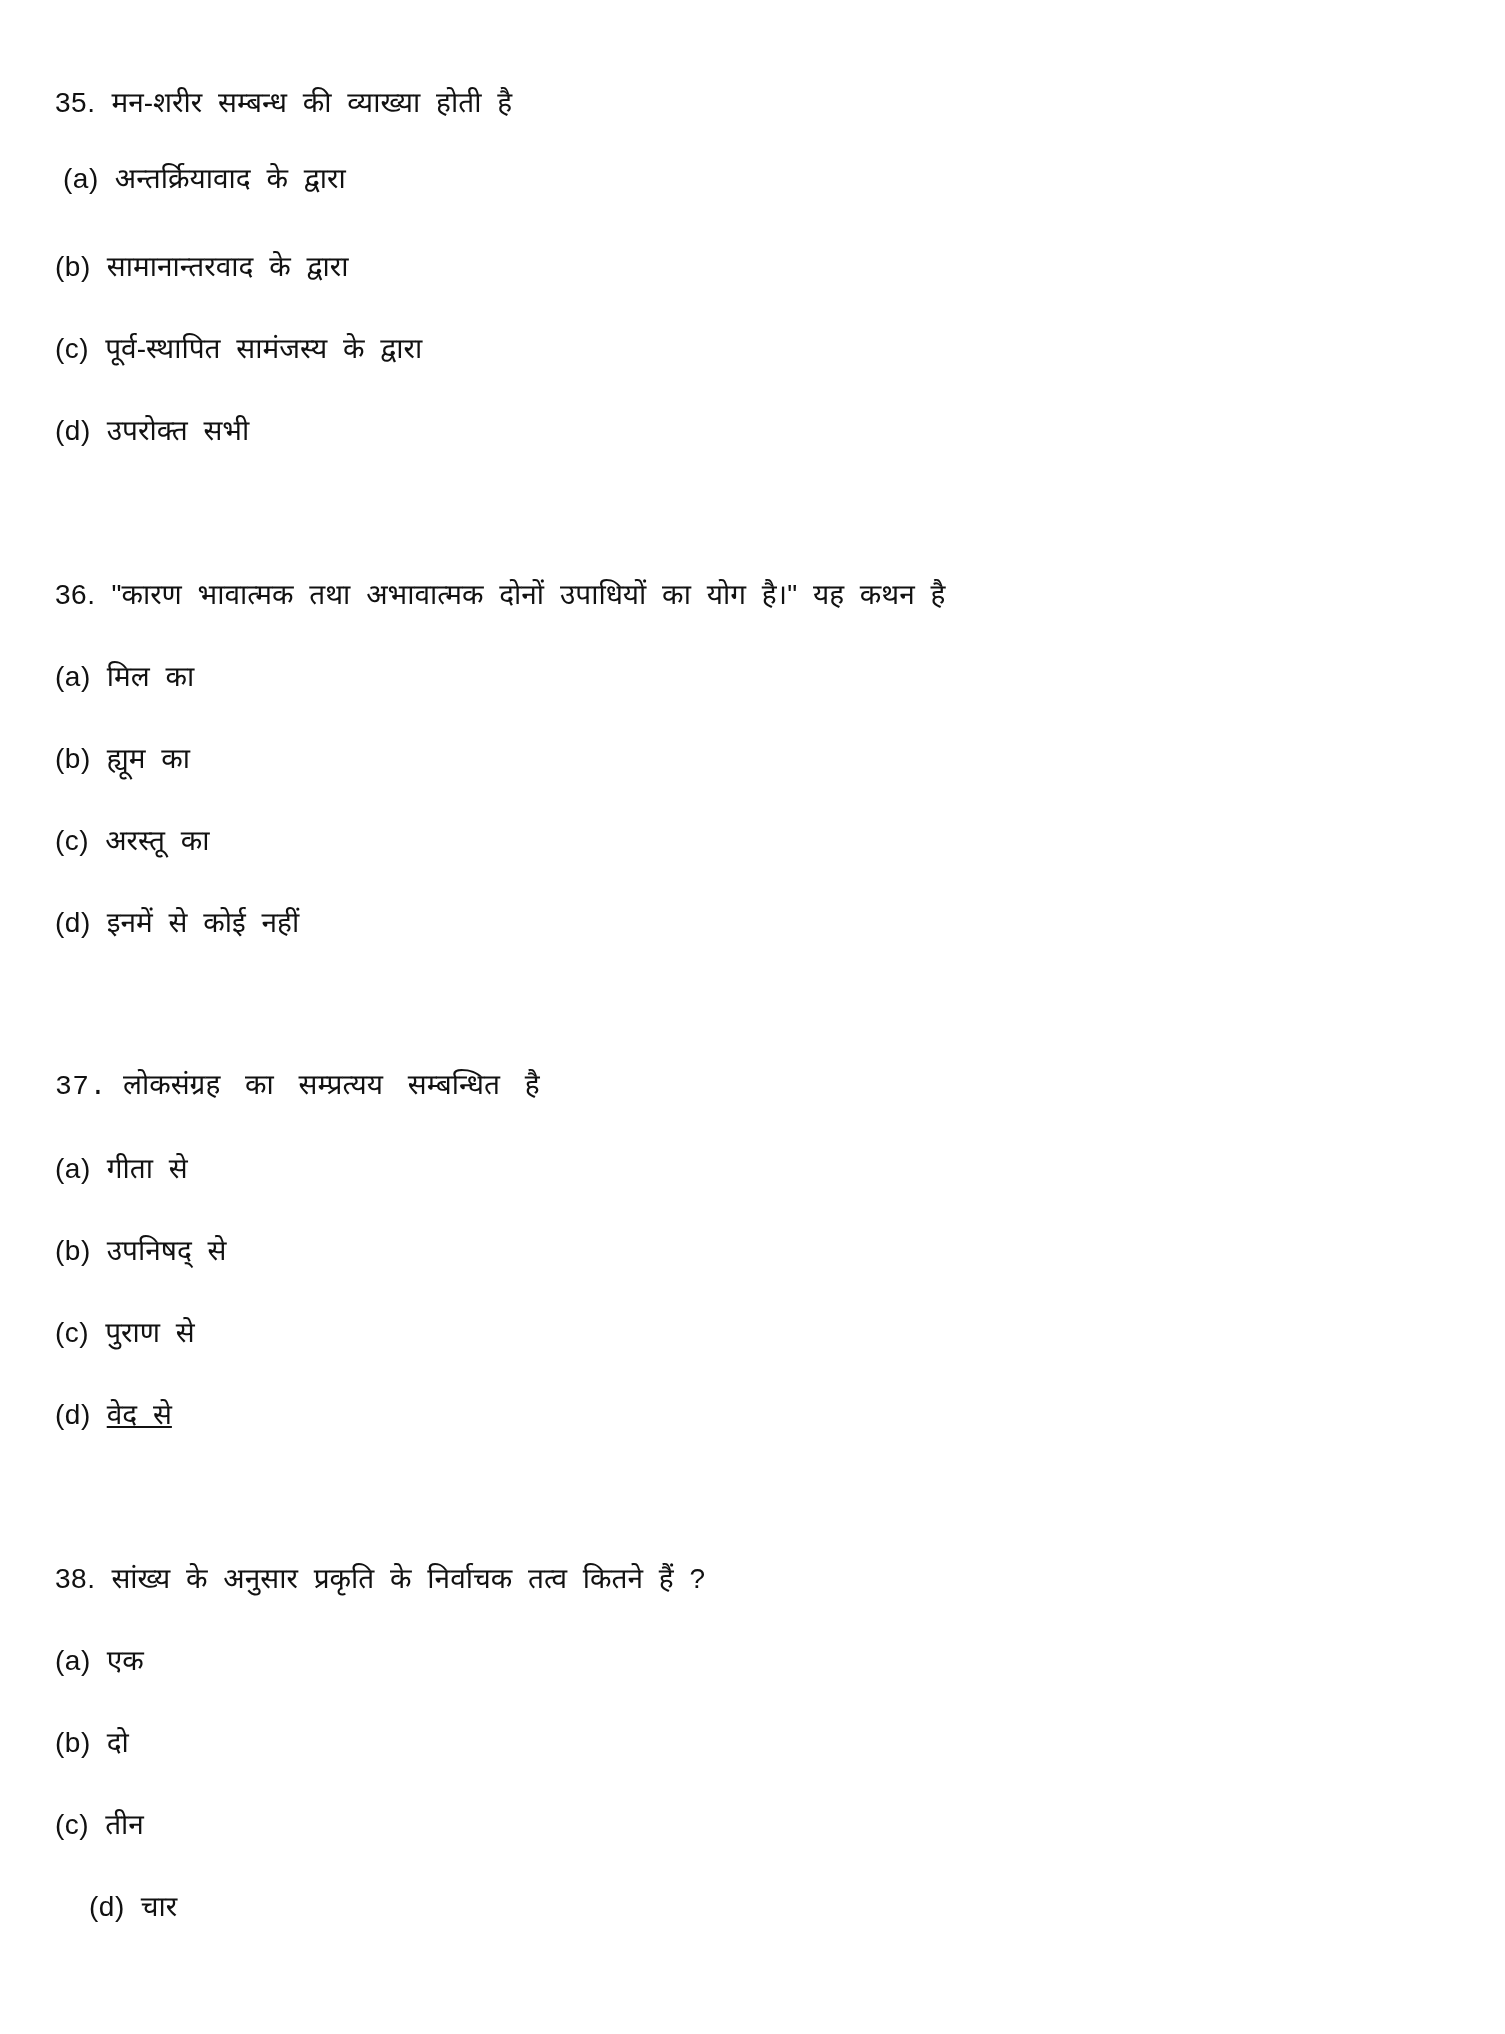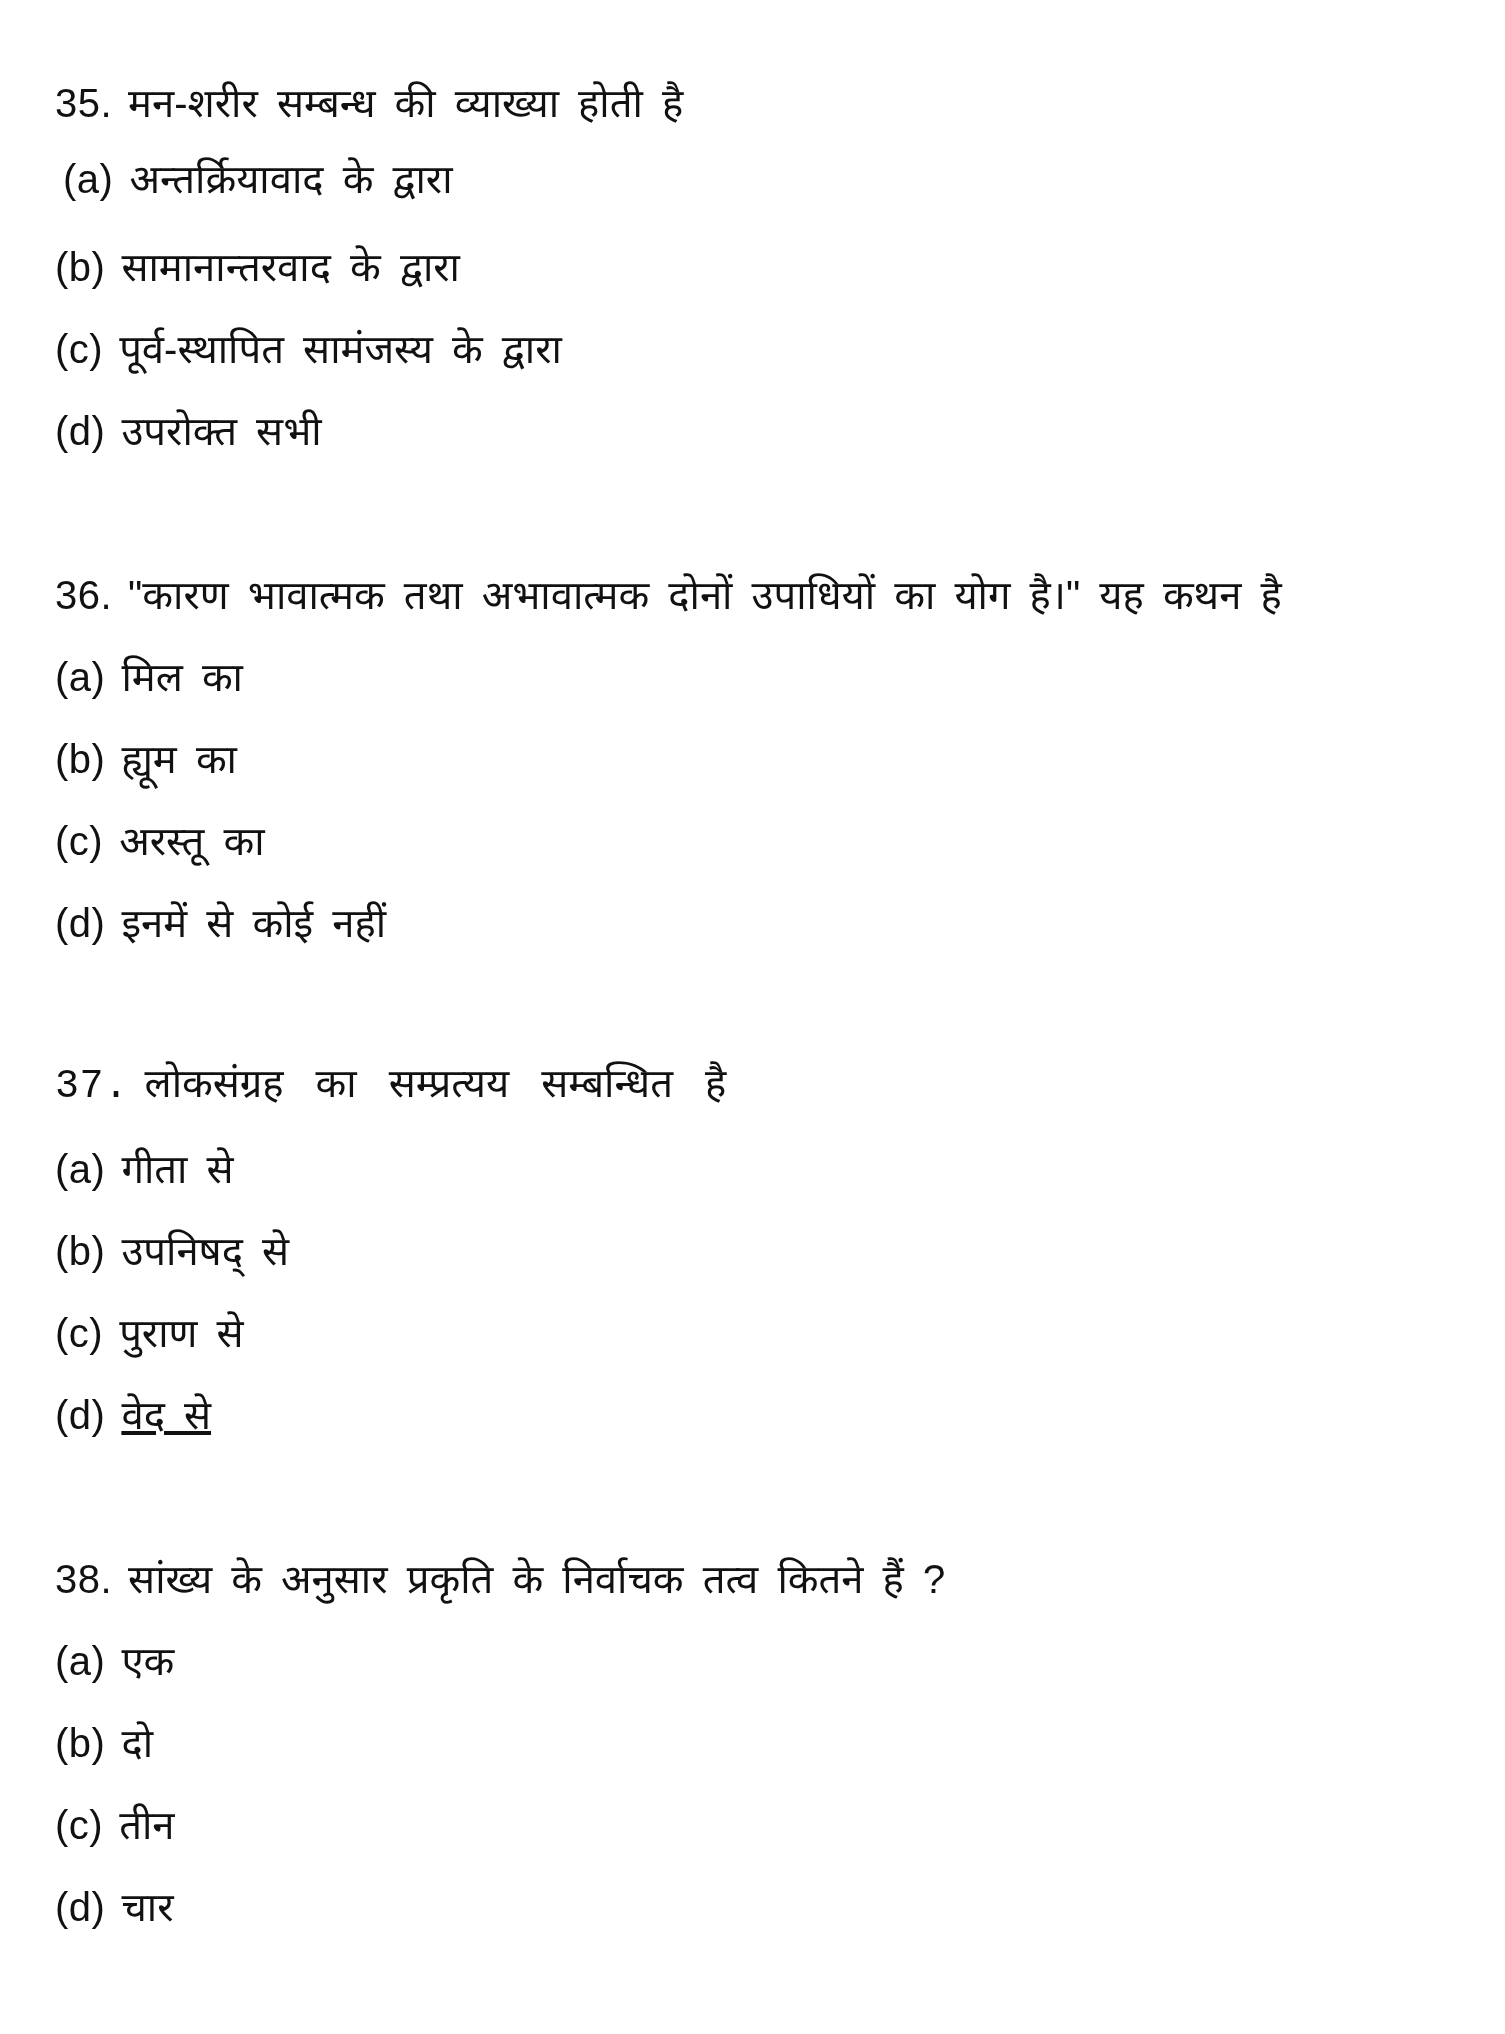--- a/index.html
+++ b/index.html
@@ -24,21 +24,21 @@
     .question-block {
       position: absolute;
       left: 0;
       width: 1420px;
     }
     .line {
       position: absolute;
       left: 0;
       height: 82px;
       line-height: 82px;
-      font-size: 40px;
+      font-size: 28px;
       white-space: nowrap;
       word-spacing: 8px;
     }
     .num, .opt-label {
       display: inline-block;
       margin-right: 16px;
       letter-spacing: 0.5px;
     }
   </style>
 </head>
@@ -106,18 +106,18 @@
     </div>
     <div class="line" style="top:82px;">
       <span class="opt-label">(a)</span><span>एक</span>
     </div>
     <div class="line" style="top:164px;">
       <span class="opt-label">(b)</span><span>दो</span>
     </div>
     <div class="line" style="top:246px;">
       <span class="opt-label">(c)</span><span>तीन</span>
     </div>
-    <div class="line" style="top:328px;">
+    <div class="line" style="top:328px;margin-left:34px;">
       <span class="opt-label">(d)</span><span>चार</span>
     </div>
   </div>
 
 </div>
 
 </body></html>

